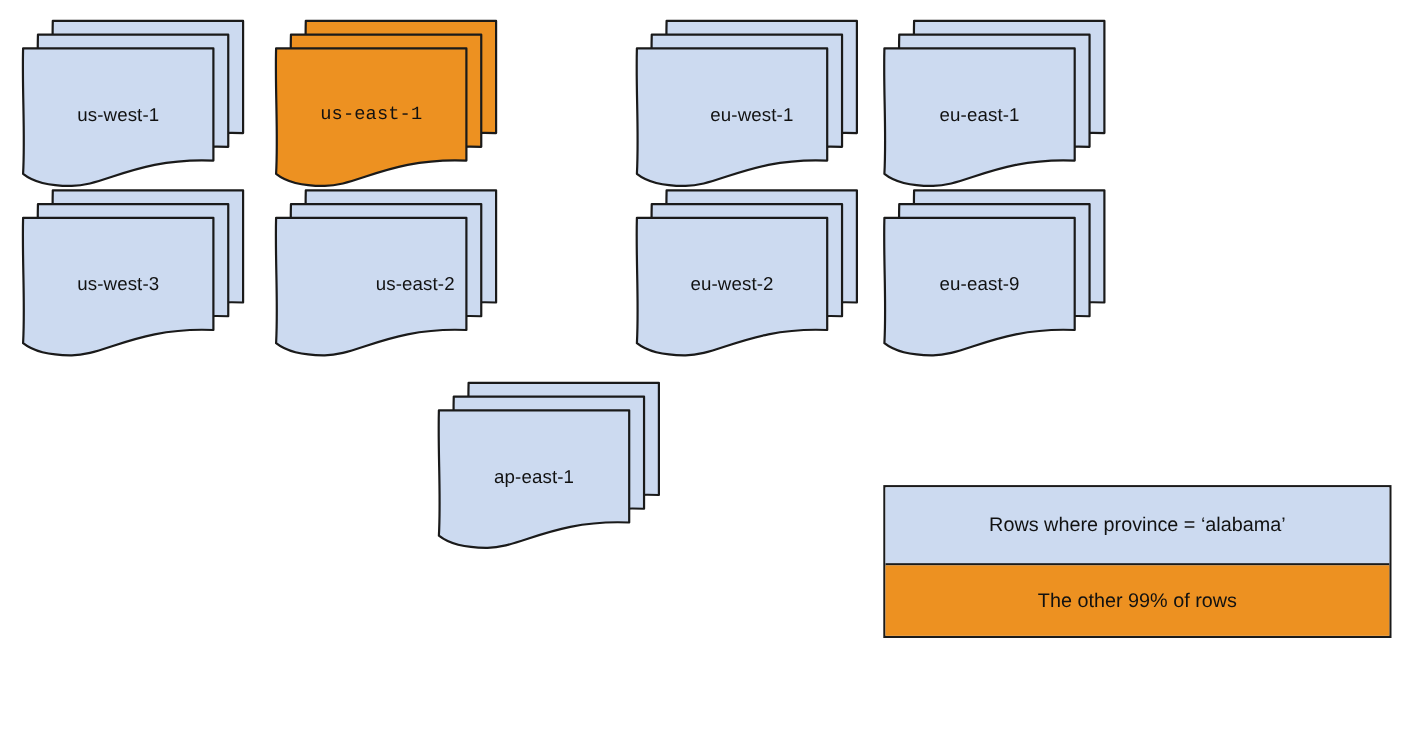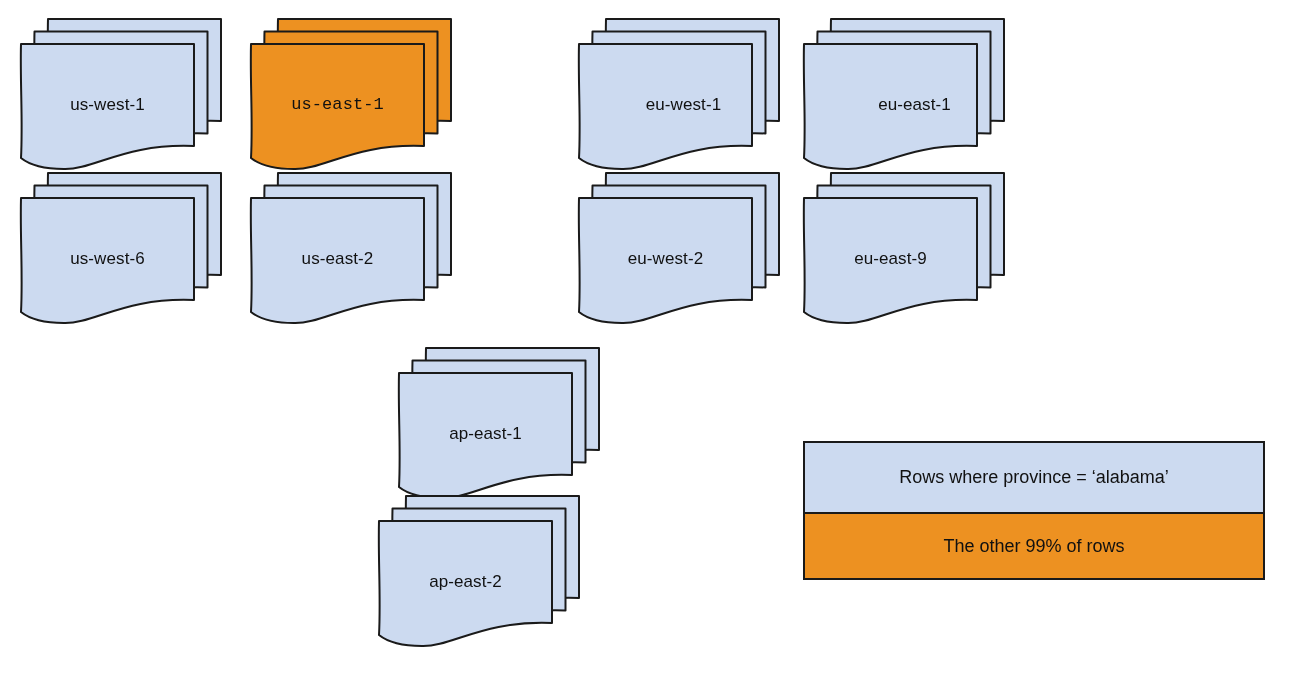--- a/index.html
+++ b/index.html
@@ -118,49 +118,49 @@
         <g transform="translate(27,0)">
           <path d="M 1 1 L 174 1 L 174 103 C 105 100, 73.5 127, 43.75 126 C 28 126, 12.250000000000002 124, 1 115 C 3 77.5, 0 40, 1 1 Z" fill="#ccdaf0" stroke="#1a1a1a" stroke-width="2" stroke-linejoin="round"></path>
         </g>
         <g transform="translate(13.5,12.5)">
           <path d="M 1 1 L 174 1 L 174 103 C 105 100, 73.5 127, 43.75 126 C 28 126, 12.250000000000002 124, 1 115 C 3 77.5, 0 40, 1 1 Z" fill="#ccdaf0" stroke="#1a1a1a" stroke-width="2" stroke-linejoin="round"></path>
         </g>
         <g transform="translate(0,25)">
           <path d="M 1 1 L 174 1 L 174 103 C 105 100, 73.5 127, 43.75 126 C 28 126, 12.250000000000002 124, 1 115 C 3 77.5, 0 40, 1 1 Z" fill="#ccdaf0" stroke="#1a1a1a" stroke-width="2" stroke-linejoin="round"></path>
         </g>
       </svg>
-      <div class="stack-label" style="top: 77px; margin-left: 24px;">eu-east-1</div>
+      <div class="stack-label" style="top: 77px;">eu-east-1</div>
     </div>
     <div class="stack" style="left: 20px; top: 172px; width: 202px; height: 150px;">
       <svg width="202" height="150" viewBox="0 0 202 150">
         <g transform="translate(27,0)">
           <path d="M 1 1 L 174 1 L 174 103 C 105 100, 73.5 127, 43.75 126 C 28 126, 12.250000000000002 124, 1 115 C 3 77.5, 0 40, 1 1 Z" fill="#ccdaf0" stroke="#1a1a1a" stroke-width="2" stroke-linejoin="round"></path>
         </g>
         <g transform="translate(13.5,12.5)">
           <path d="M 1 1 L 174 1 L 174 103 C 105 100, 73.5 127, 43.75 126 C 28 126, 12.250000000000002 124, 1 115 C 3 77.5, 0 40, 1 1 Z" fill="#ccdaf0" stroke="#1a1a1a" stroke-width="2" stroke-linejoin="round"></path>
         </g>
         <g transform="translate(0,25)">
           <path d="M 1 1 L 174 1 L 174 103 C 105 100, 73.5 127, 43.75 126 C 28 126, 12.250000000000002 124, 1 115 C 3 77.5, 0 40, 1 1 Z" fill="#ccdaf0" stroke="#1a1a1a" stroke-width="2" stroke-linejoin="round"></path>
         </g>
       </svg>
-      <div class="stack-label" style="top: 77px;">us-west-6</div>
+      <div class="stack-label" style="top: 77px;">us-west-3</div>
     </div>
     <div class="stack" style="left: 250px; top: 172px; width: 202px; height: 150px;">
       <svg width="202" height="150" viewBox="0 0 202 150">
         <g transform="translate(27,0)">
           <path d="M 1 1 L 174 1 L 174 103 C 105 100, 73.5 127, 43.75 126 C 28 126, 12.250000000000002 124, 1 115 C 3 77.5, 0 40, 1 1 Z" fill="#ccdaf0" stroke="#1a1a1a" stroke-width="2" stroke-linejoin="round"></path>
         </g>
         <g transform="translate(13.5,12.5)">
           <path d="M 1 1 L 174 1 L 174 103 C 105 100, 73.5 127, 43.75 126 C 28 126, 12.250000000000002 124, 1 115 C 3 77.5, 0 40, 1 1 Z" fill="#ccdaf0" stroke="#1a1a1a" stroke-width="2" stroke-linejoin="round"></path>
         </g>
         <g transform="translate(0,25)">
           <path d="M 1 1 L 174 1 L 174 103 C 105 100, 73.5 127, 43.75 126 C 28 126, 12.250000000000002 124, 1 115 C 3 77.5, 0 40, 1 1 Z" fill="#ccdaf0" stroke="#1a1a1a" stroke-width="2" stroke-linejoin="round"></path>
         </g>
       </svg>
-      <div class="stack-label" style="top: 77px;">us-east-2</div>
+      <div class="stack-label" style="top: 77px; padding-left: 40px;">us-east-2</div>
     </div>
     <div class="stack" style="left: 578px; top: 172px; width: 184px; height: 150px;">
       <svg width="202" height="150" viewBox="0 0 202 150">
         <g transform="translate(27,0)">
           <path d="M 1 1 L 174 1 L 174 103 C 105 100, 73.5 127, 43.75 126 C 28 126, 12.250000000000002 124, 1 115 C 3 77.5, 0 40, 1 1 Z" fill="#ccdaf0" stroke="#1a1a1a" stroke-width="2" stroke-linejoin="round"></path>
         </g>
         <g transform="translate(13.5,12.5)">
           <path d="M 1 1 L 174 1 L 174 103 C 105 100, 73.5 127, 43.75 126 C 28 126, 12.250000000000002 124, 1 115 C 3 77.5, 0 40, 1 1 Z" fill="#ccdaf0" stroke="#1a1a1a" stroke-width="2" stroke-linejoin="round"></path>
         </g>
         <g transform="translate(0,25)">
@@ -189,34 +189,20 @@
           <path d="M 1 1 L 174 1 L 174 103 C 105 100, 73.5 127, 43.75 126 C 28 126, 12.250000000000002 124, 1 115 C 3 77.5, 0 40, 1 1 Z" fill="#ccdaf0" stroke="#1a1a1a" stroke-width="2" stroke-linejoin="round"></path>
         </g>
         <g transform="translate(13.5,12.5)">
           <path d="M 1 1 L 174 1 L 174 103 C 105 100, 73.5 127, 43.75 126 C 28 126, 12.250000000000002 124, 1 115 C 3 77.5, 0 40, 1 1 Z" fill="#ccdaf0" stroke="#1a1a1a" stroke-width="2" stroke-linejoin="round"></path>
         </g>
         <g transform="translate(0,25)">
           <path d="M 1 1 L 174 1 L 174 103 C 105 100, 73.5 127, 43.75 126 C 28 126, 12.250000000000002 124, 1 115 C 3 77.5, 0 40, 1 1 Z" fill="#ccdaf0" stroke="#1a1a1a" stroke-width="2" stroke-linejoin="round"></path>
         </g>
       </svg>
       <div class="stack-label" style="top: 77px;">ap-east-1</div>
-    </div>
-    <div class="stack" style="left: 378px; top: 495px; width: 202px; height: 150px;">
-      <svg width="202" height="150" viewBox="0 0 202 150">
-        <g transform="translate(27,0)">
-          <path d="M 1 1 L 174 1 L 174 103 C 105 100, 73.5 127, 43.75 126 C 28 126, 12.250000000000002 124, 1 115 C 3 77.5, 0 40, 1 1 Z" fill="#ccdaf0" stroke="#1a1a1a" stroke-width="2" stroke-linejoin="round"></path>
-        </g>
-        <g transform="translate(13.5,12.5)">
-          <path d="M 1 1 L 174 1 L 174 103 C 105 100, 73.5 127, 43.75 126 C 28 126, 12.250000000000002 124, 1 115 C 3 77.5, 0 40, 1 1 Z" fill="#ccdaf0" stroke="#1a1a1a" stroke-width="2" stroke-linejoin="round"></path>
-        </g>
-        <g transform="translate(0,25)">
-          <path d="M 1 1 L 174 1 L 174 103 C 105 100, 73.5 127, 43.75 126 C 28 126, 12.250000000000002 124, 1 115 C 3 77.5, 0 40, 1 1 Z" fill="#ccdaf0" stroke="#1a1a1a" stroke-width="2" stroke-linejoin="round"></path>
-        </g>
-      </svg>
-      <div class="stack-label" style="top: 77px;">ap-east-2</div>
     </div>
     <div class="legend" style="left: 803px; top: 441px; width: 462px; height: 139px;">
       <div class="legend-row blue" style="width: 100%;">
         <span>Rows where province = ‘alabama’</span>
       </div>
       <div class="legend-row orange" style="width: 100%;">
         <span>The other 99% of rows</span>
       </div>
     </div>
   </div>

